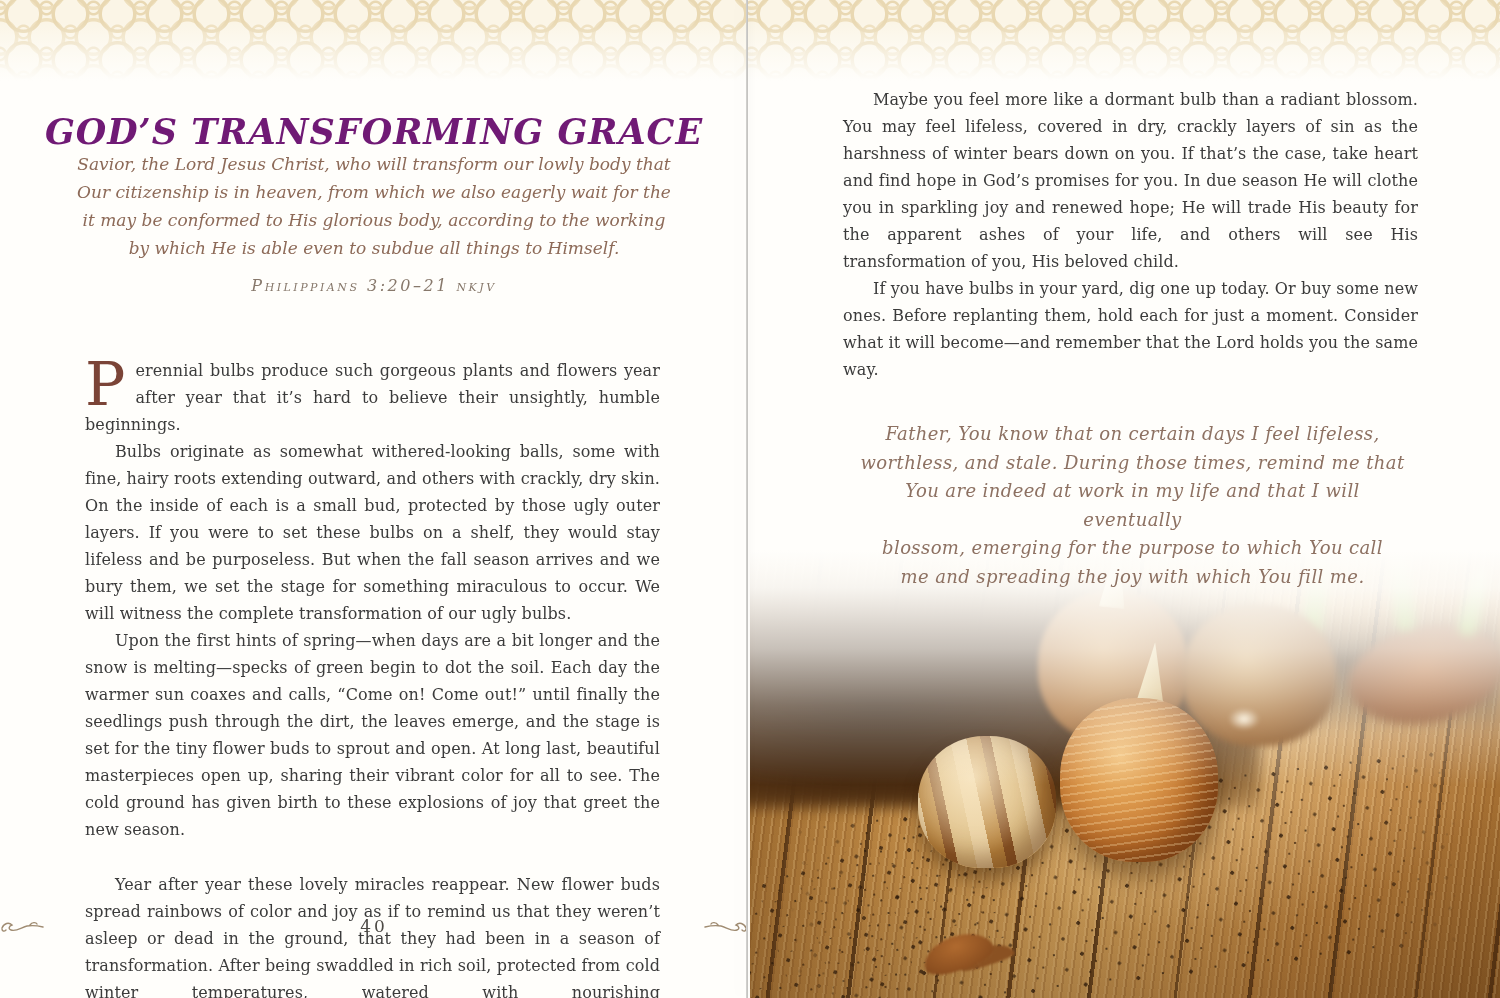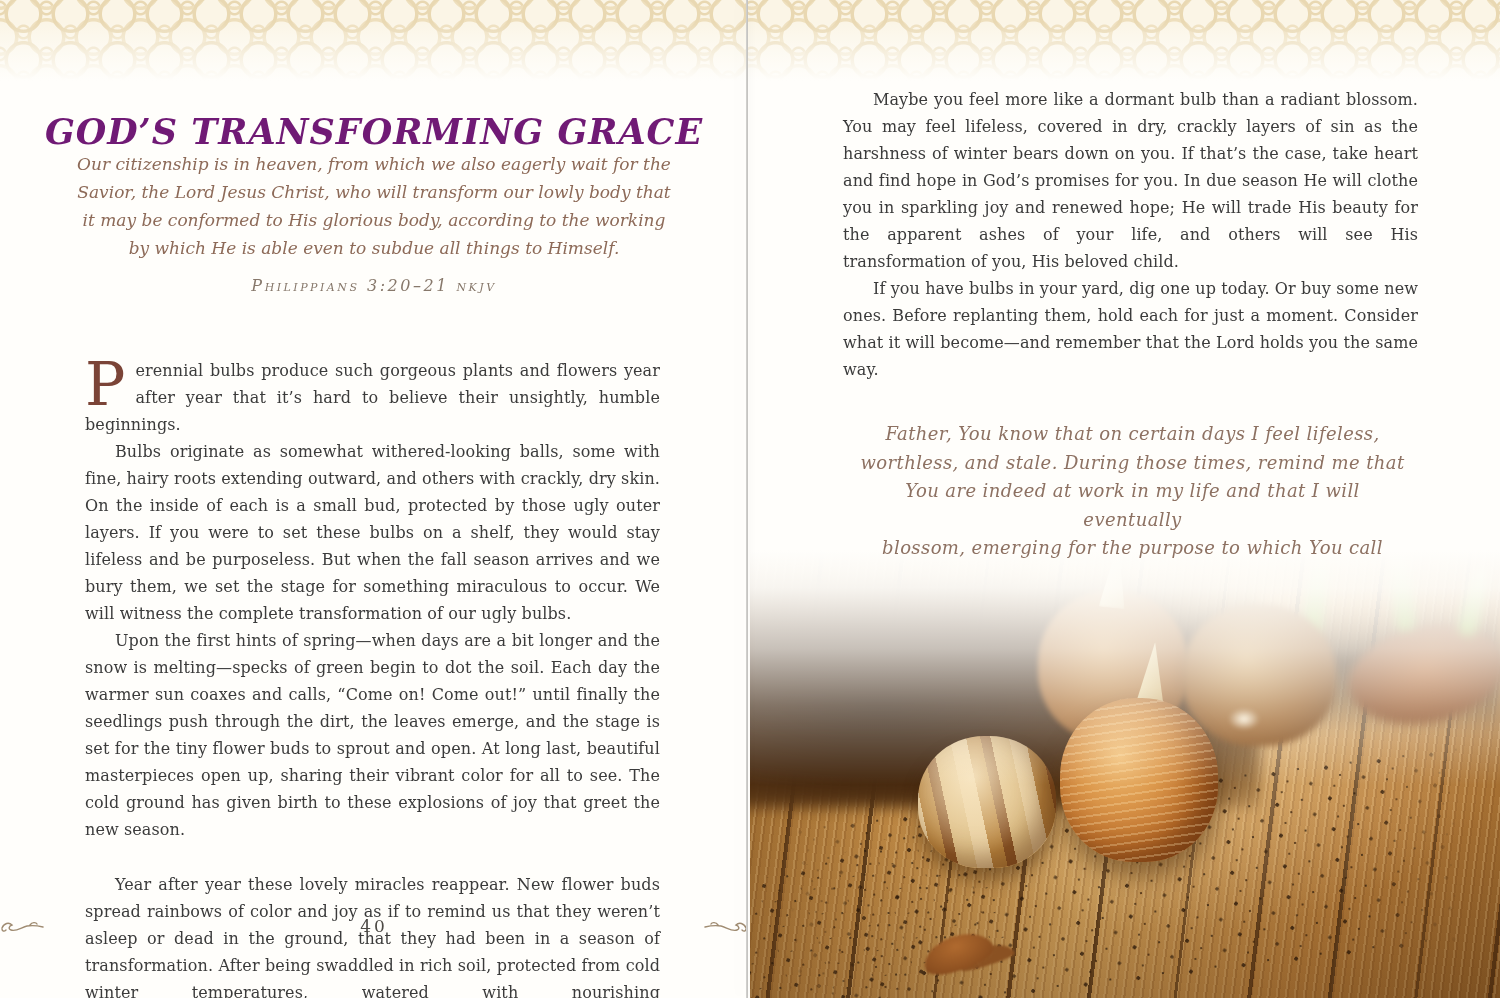--- a/index.html
+++ b/index.html
@@ -219,22 +219,22 @@
 </head>
 <body>
 
 <div class="spread">
 
   <div class="band"></div>
 
   <h1 class="title-block">GOD’S TRANSFORMING GRACE</h1>
 
   <div class="epigraph">
+    <div>Savior, the Lord Jesus Christ, who will transform our lowly body that</div>
     <div>Our citizenship is in heaven, from which we also eagerly wait for the</div>
-    <div>Savior, the Lord Jesus Christ, who will transform our lowly body that</div>
     <div>it may be conformed to His glorious body, according to the working</div>
     <div>by which He is able even to subdue all things to Himself.</div>
   </div>
 
   <div class="reference">Philippians 3:20–21 nkjv</div>
 
   <div class="left-body body-col">
     <p><span class="dropcap">P</span><span>erennial bulbs produce such gorgeous plants and flowers year after year that it’s hard to believe their unsightly, humble beginnings.</span></p>
     <p class="indent">Bulbs originate as somewhat withered-looking balls, some with fine, hairy roots extending outward, and others with crackly, dry skin. On the inside of each is a small bud, protected by those ugly outer layers. If you were to set these bulbs on a shelf, they would stay lifeless and be purposeless. But when the fall season arrives and we bury them, we set the stage for something miraculous to occur. We will witness the complete transformation of our ugly bulbs.</p>
     <p class="indent">Upon the first hints of spring—when days are a bit longer and the snow is melting—specks of green begin to dot the soil. Each day the warmer sun coaxes and calls, “Come on! Come out!” until finally the seedlings push through the dirt, the leaves emerge, and the stage is set for the tiny flower buds to sprout and open. At long last, beautiful masterpieces open up, sharing their vibrant color for all to see. The cold ground has given birth to these explosions of joy that greet the new season.</p>
@@ -258,20 +258,21 @@
   <div class="right-body body-col">
     <p class="indent">Maybe you feel more like a dormant bulb than a radiant blossom. You may feel lifeless, covered in dry, crackly layers of sin as the harshness of winter bears down on you. If that’s the case, take heart and find hope in God’s promises for you. In due season He will clothe you in sparkling joy and renewed hope; He will trade His beauty for the apparent ashes of your life, and others will see His transformation of you, His beloved child.</p>
     <p class="indent">If you have bulbs in your yard, dig one up today. Or buy some new ones. Before replanting them, hold each for just a moment. Consider what it will become—and remember that the Lord holds you the same way.</p>
   </div>
 
   <div class="prayer">
     <div>Father, You know that on certain days I feel lifeless,</div>
     <div>worthless, and stale. During those times, remind me that</div>
     <div>You are indeed at work in my life and that I will eventually</div>
     <div>blossom, emerging for the purpose to which You call</div>
+    <div>me and spreading the joy with which You fill me.</div>
   </div>
 
   <div class="photo" title="Flower bulbs with pale sprouts resting on weathered wooden planks, dark soil behind and green shoots in the background">
     <div class="wood"></div>
     <div class="wood-light"></div>
     <div class="soil"></div>
     <div class="soil-band"></div>
     <div class="husk-right"></div>
     <div class="green g1"></div>
     <div class="green g2"></div>

